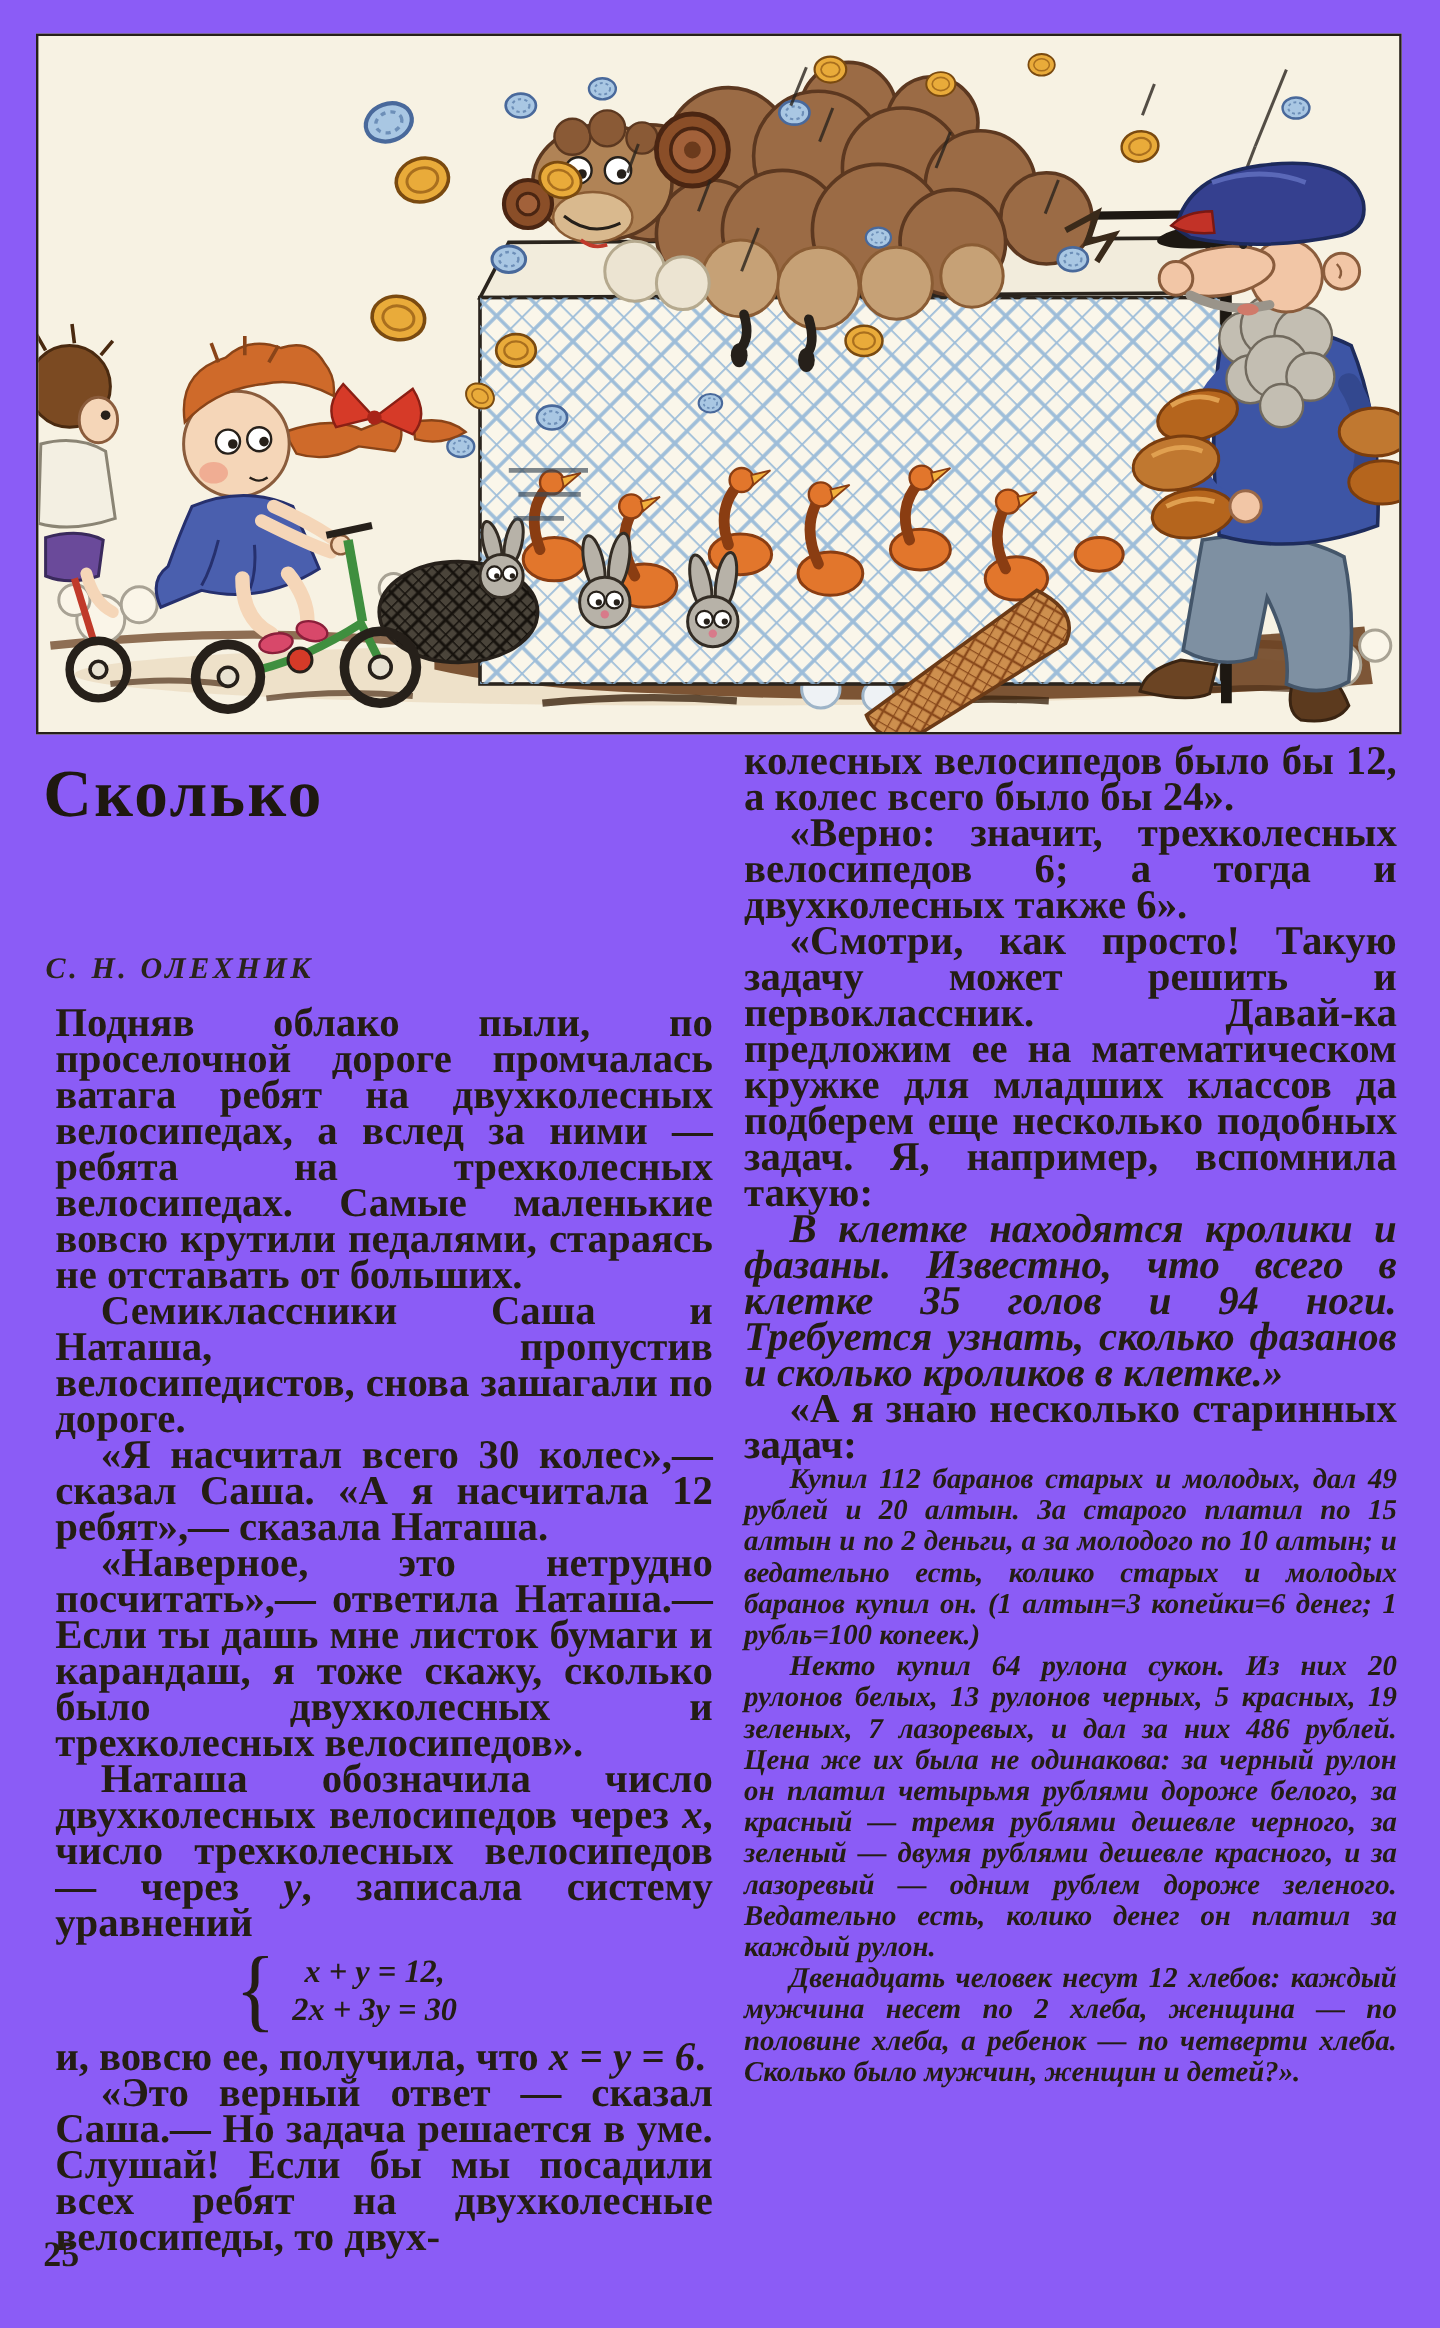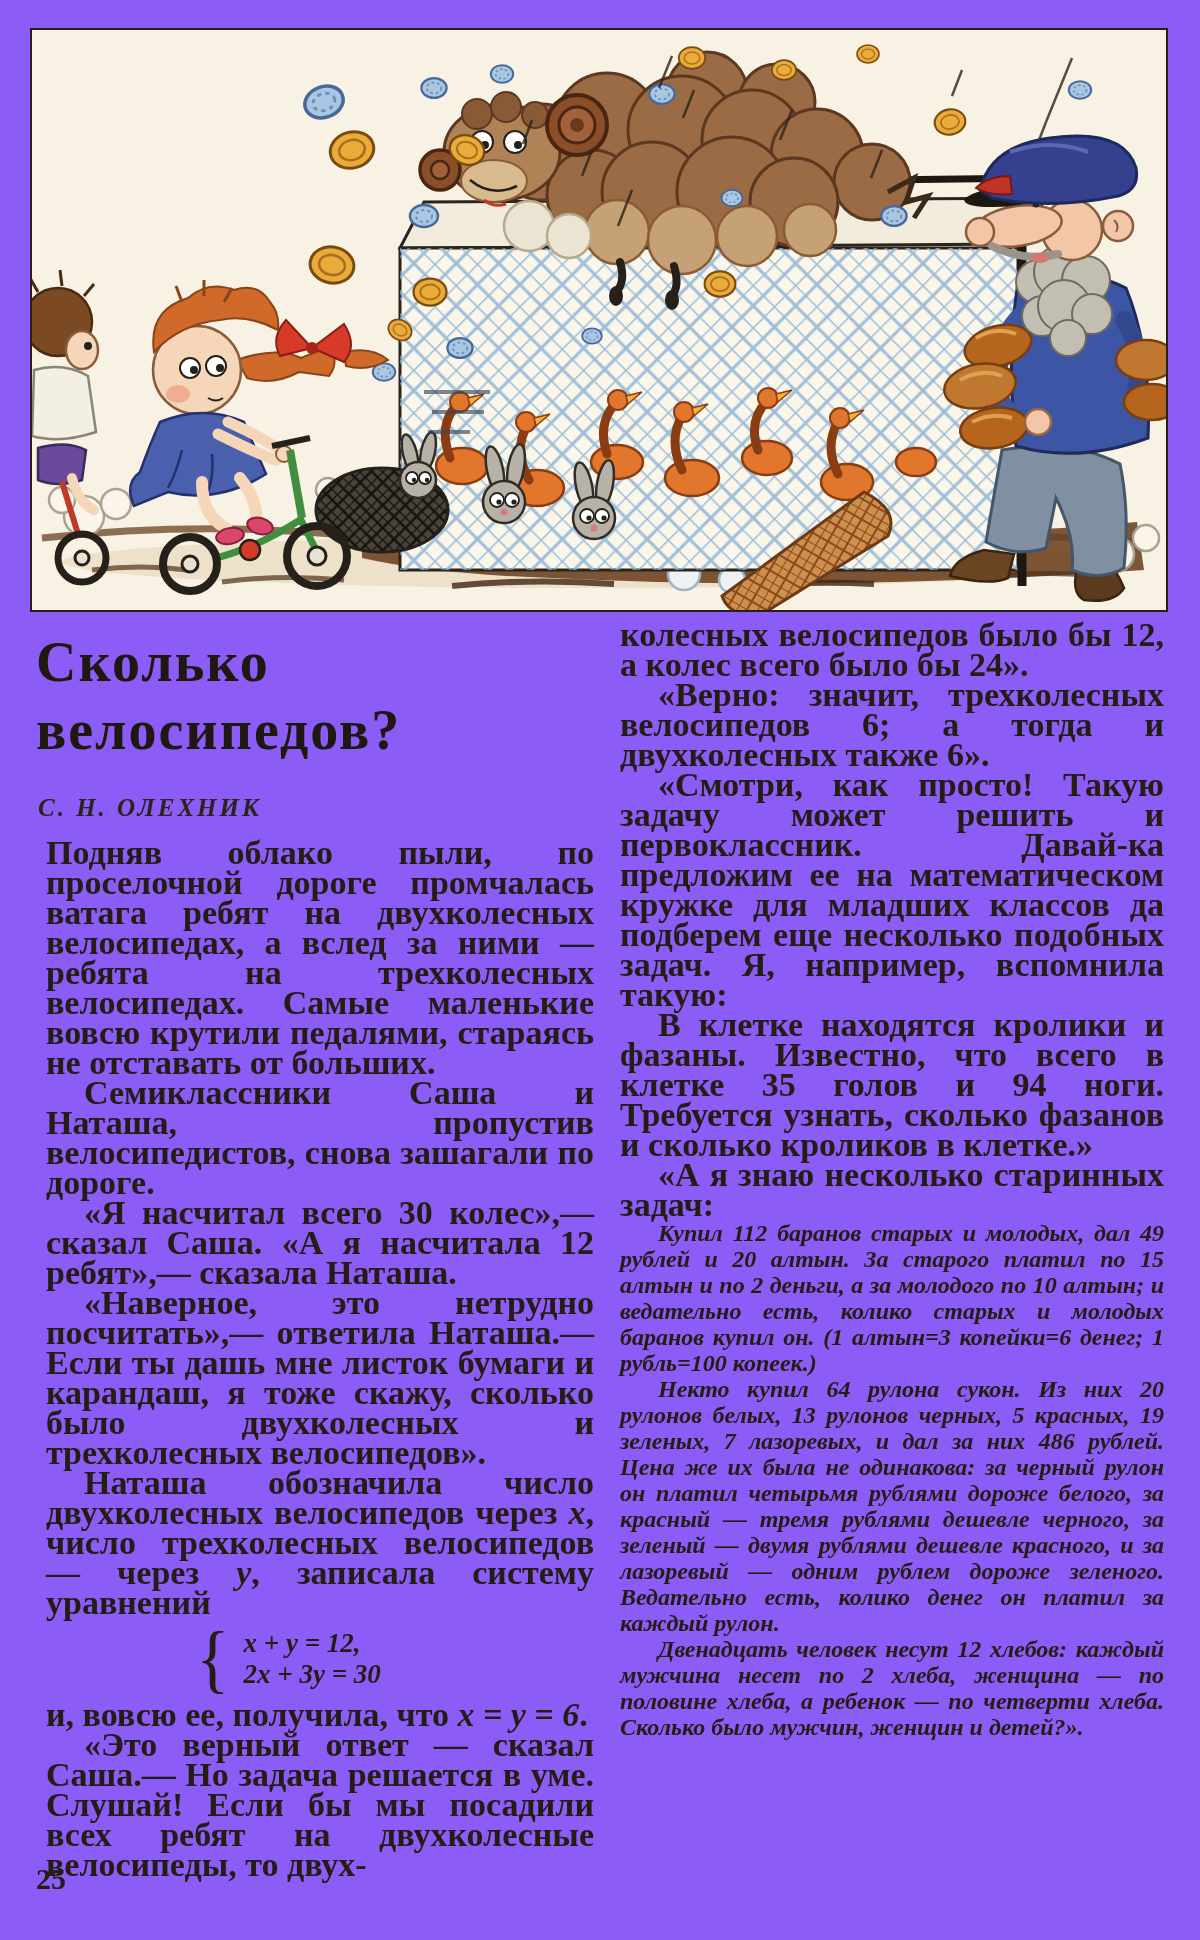--- a/index.html
+++ b/index.html
@@ -12,27 +12,27 @@
   .illo svg{display:block;width:100%;height:100%}
   .title{position:absolute;left:36px;top:628px;width:580px;font-size:56px;line-height:68px;
          font-weight:bold;letter-spacing:2px;color:#1e1810}
   .author{position:absolute;left:38px;top:794px;font-size:25px;font-style:italic;
           font-weight:bold;letter-spacing:3px;color:#2a241c}
   .colL{position:absolute;left:46px;top:838px;width:548px}
   .colR{position:absolute;left:620px;top:620px;width:544px}
   .para{margin:0;font-size:34px;line-height:30px;font-weight:bold;text-align:justify;
         text-indent:38px;color:#241d14}
   .first{text-indent:0}
-  .ital{}
+  .ital{font-style:italic}
   .small{font-size:24px;line-height:26px;font-style:italic}
   .math{font-style:italic}
   .eq{display:flex;align-items:center;margin:10px 0 10px 150px;font-weight:bold;color:#241d14}
   .eq .brace{font-size:70px;font-weight:normal;line-height:62px;transform:scaleY(1.1);
              margin-right:14px}
-  .eq .lines{display:flex;flex-direction:column;align-items:flex-start;font-style:italic;
+  .eq .lines{display:flex;flex-direction:column;align-items:center;font-style:italic;
              font-size:27px;line-height:31px}
   .pageno{position:absolute;left:36px;top:1862px;font-size:30px;font-weight:bold;color:#241d14}
 </style>
 </head>
 <body>
 
 <div class="page">
 
   <div class="illo">
     <svg viewBox="0 0 1134 580">
@@ -342,21 +342,20 @@
         <path d="M40 448 q6 24 22 32" stroke="#f5d6b8" stroke-width="10" fill="none" stroke-linecap="round"></path>
         <path d="M30 452 l16 52" stroke="#c03a2a" stroke-width="6"></path>
         <circle cx="50" cy="528" r="24" fill="none" stroke="#26201a" stroke-width="7"></circle>
         <circle cx="50" cy="528" r="7" fill="#e8e2d2" stroke="#26201a" stroke-width="3"></circle>
       </g>
     </svg>
   </div>
 
   <div class="title">
     <div>Сколько</div>
-    <div>велосипедов?</div>
   </div>
   <div class="author">С. Н. ОЛЕХНИК</div>
 
   <div class="colL">
     <p class="para first">Подняв облако пыли, по проселочной дороге промчалась ватага ребят на двухколесных велосипедах, а вслед за ними — ребята на трехколесных велосипедах. Самые маленькие вовсю крутили педалями, стараясь не отставать от больших.</p>
     <p class="para">Семиклассники Саша и Наташа, пропустив велосипедистов, снова зашагали по дороге.</p>
     <p class="para">«Я насчитал всего 30 колес»,— сказал Саша. «А я насчитала 12 ребят»,— сказала Наташа.</p>
     <p class="para">«Наверное, это нетрудно посчитать»,— ответила Наташа.— Если ты дашь мне листок бумаги и карандаш, я тоже скажу, сколько было двухколесных и трехколесных велосипедов».</p>
     <p class="para"><span>Наташа обозначила число двухколесных велосипедов через </span><span class="math">x</span><span>, число трехколесных велосипедов — через </span><span class="math">y</span><span>, записала систему уравнений</span></p>
     <div class="eq">

